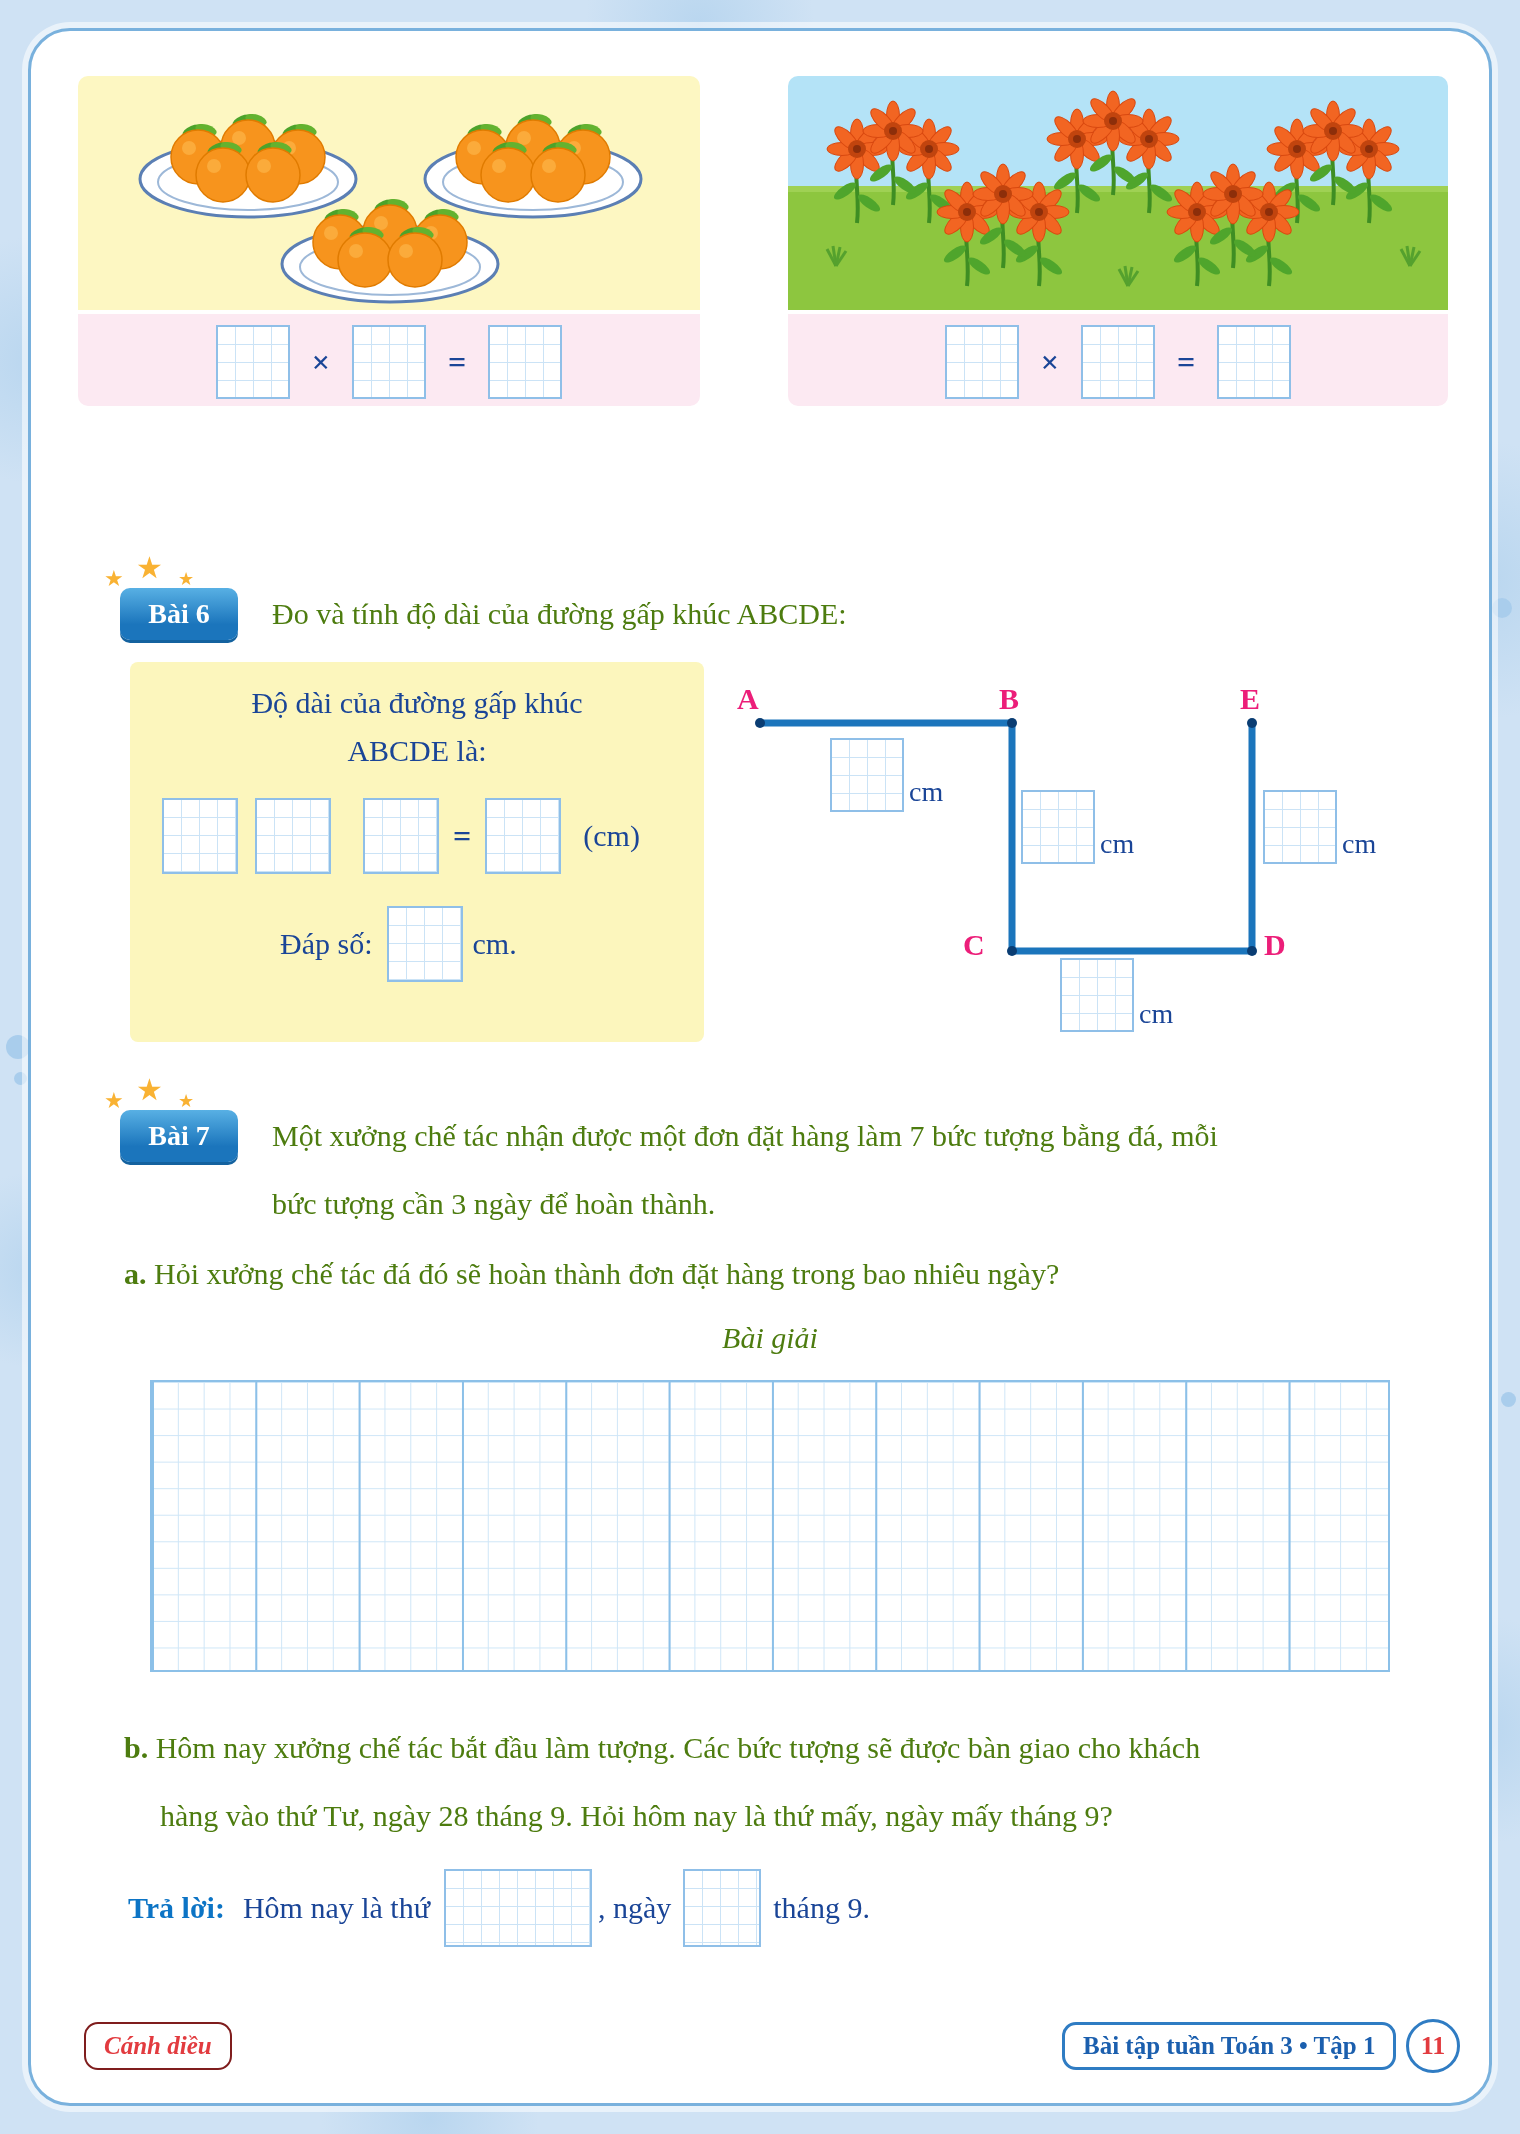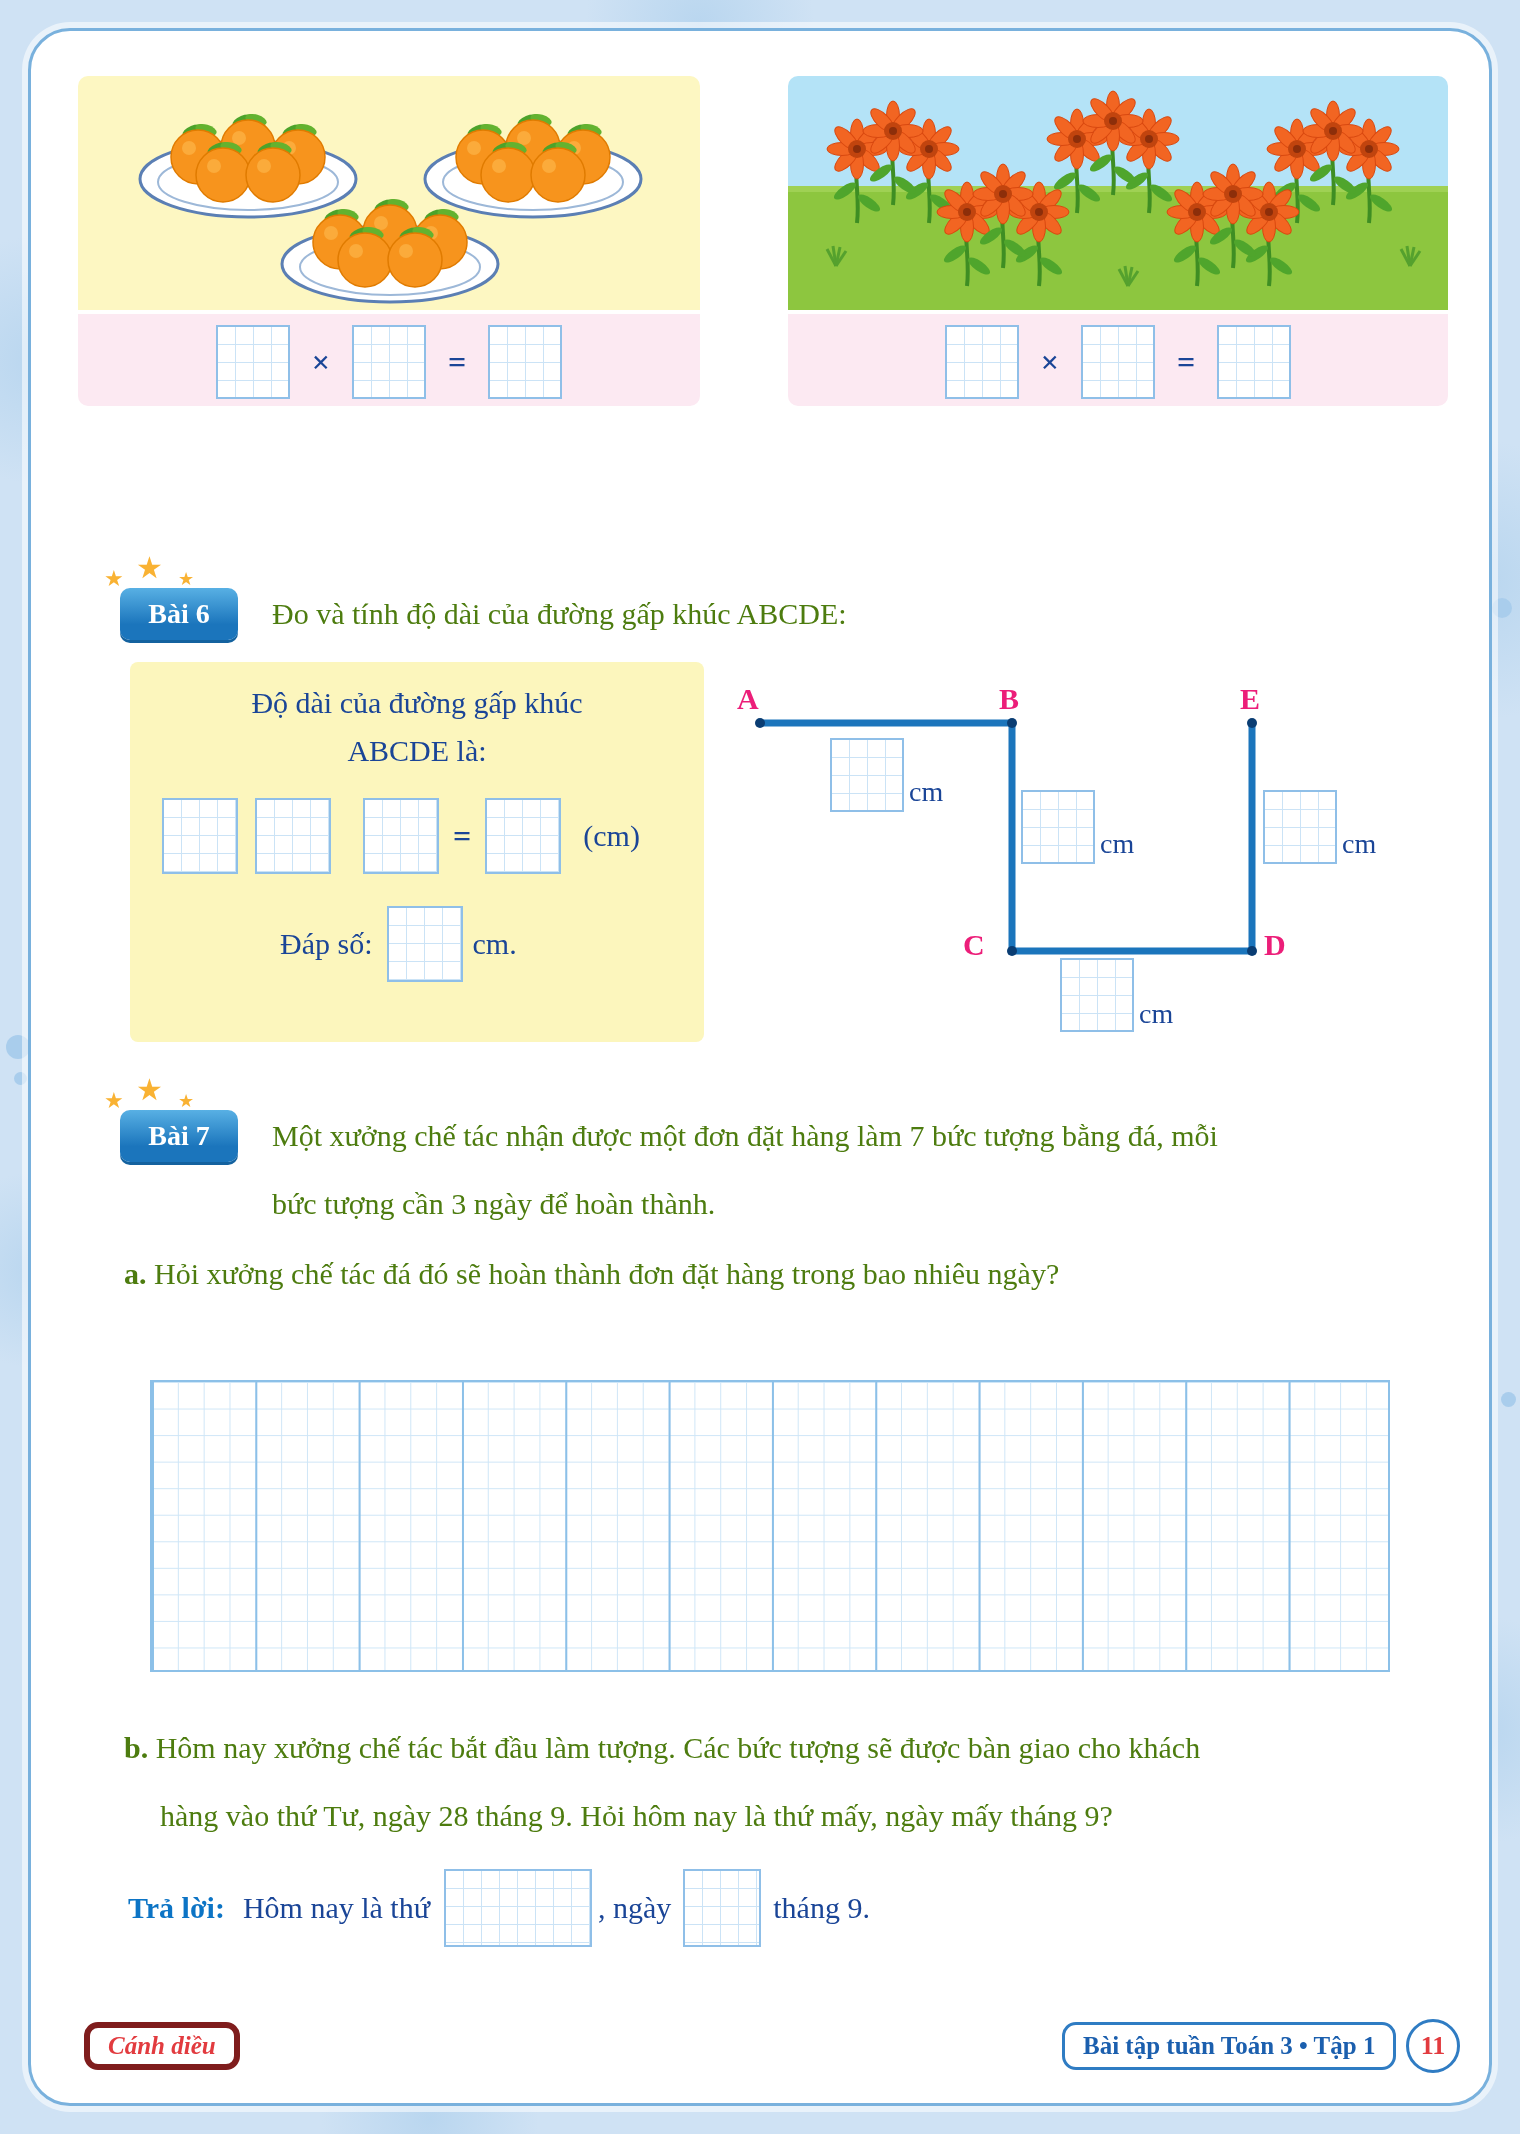--- a/index.html
+++ b/index.html
@@ -65,21 +65,21 @@
     background-size:103.33px 100%, 25.83px 100%, 100% 26.55px;
   }
   .answer-row { position:absolute; left:128px; top:1868px; height:80px;
     display:flex; align-items:center; font-size:30px; color:#1a4597; }
   .traloi { color:#0c74c5; font-weight:bold; }
   .pill {
     position:absolute; height:48px; display:flex; align-items:center;
     padding:0 18px; border-radius:14px; background:#fff;
     font-weight:bold; font-size:25px;
   }
-  .brand-pill { border:6px solid #7f1d1d; color:#e23b3f; font-style:italic; }
+  .brand-pill { border:2px solid #7f1d1d; color:#e23b3f; font-style:italic; }
   .book-pill  { border:3px solid #2f7cc3; color:#1b5fae; }
   .page-circle {
     position:absolute; width:54px; height:54px; border-radius:50%;
     border:3px solid #2f7cc3; background:#fff; color:#e23b3f;
     font-weight:bold; font-size:26px;
     display:flex; align-items:center; justify-content:center;
   }
 </style>
 </head>
 <body>
@@ -252,20 +252,21 @@
   </div>
 
   <div class="txt" style="left:272px;top:1110px;">Một xưởng chế tác nhận được một đơn đặt hàng làm 7 bức tượng bằng đá, mỗi</div>
   <div class="txt" style="left:272px;top:1178px;">bức tượng cần 3 ngày để hoàn thành.</div>
 
   <div class="txt" style="left:124px;top:1248px;">
     <span class="bold">a.</span>
     <span>Hỏi xưởng chế tác đá đó sẽ hoàn thành đơn đặt hàng trong bao nhiêu ngày?</span>
   </div>
 
+  <div class="txt italic" style="left:150px;top:1312px;width:1240px;text-align:center;">Bài giải</div>
 
   <div class="biggrid"></div>
 
   <div class="txt" style="left:124px;top:1722px;">
     <span class="bold">b.</span>
     <span>Hôm nay xưởng chế tác bắt đầu làm tượng. Các bức tượng sẽ được bàn giao cho khách</span>
   </div>
   <div class="txt" style="left:160px;top:1790px;">hàng vào thứ Tư, ngày 28 tháng 9. Hỏi hôm nay là thứ mấy, ngày mấy tháng 9?</div>
 
   <div class="answer-row">

